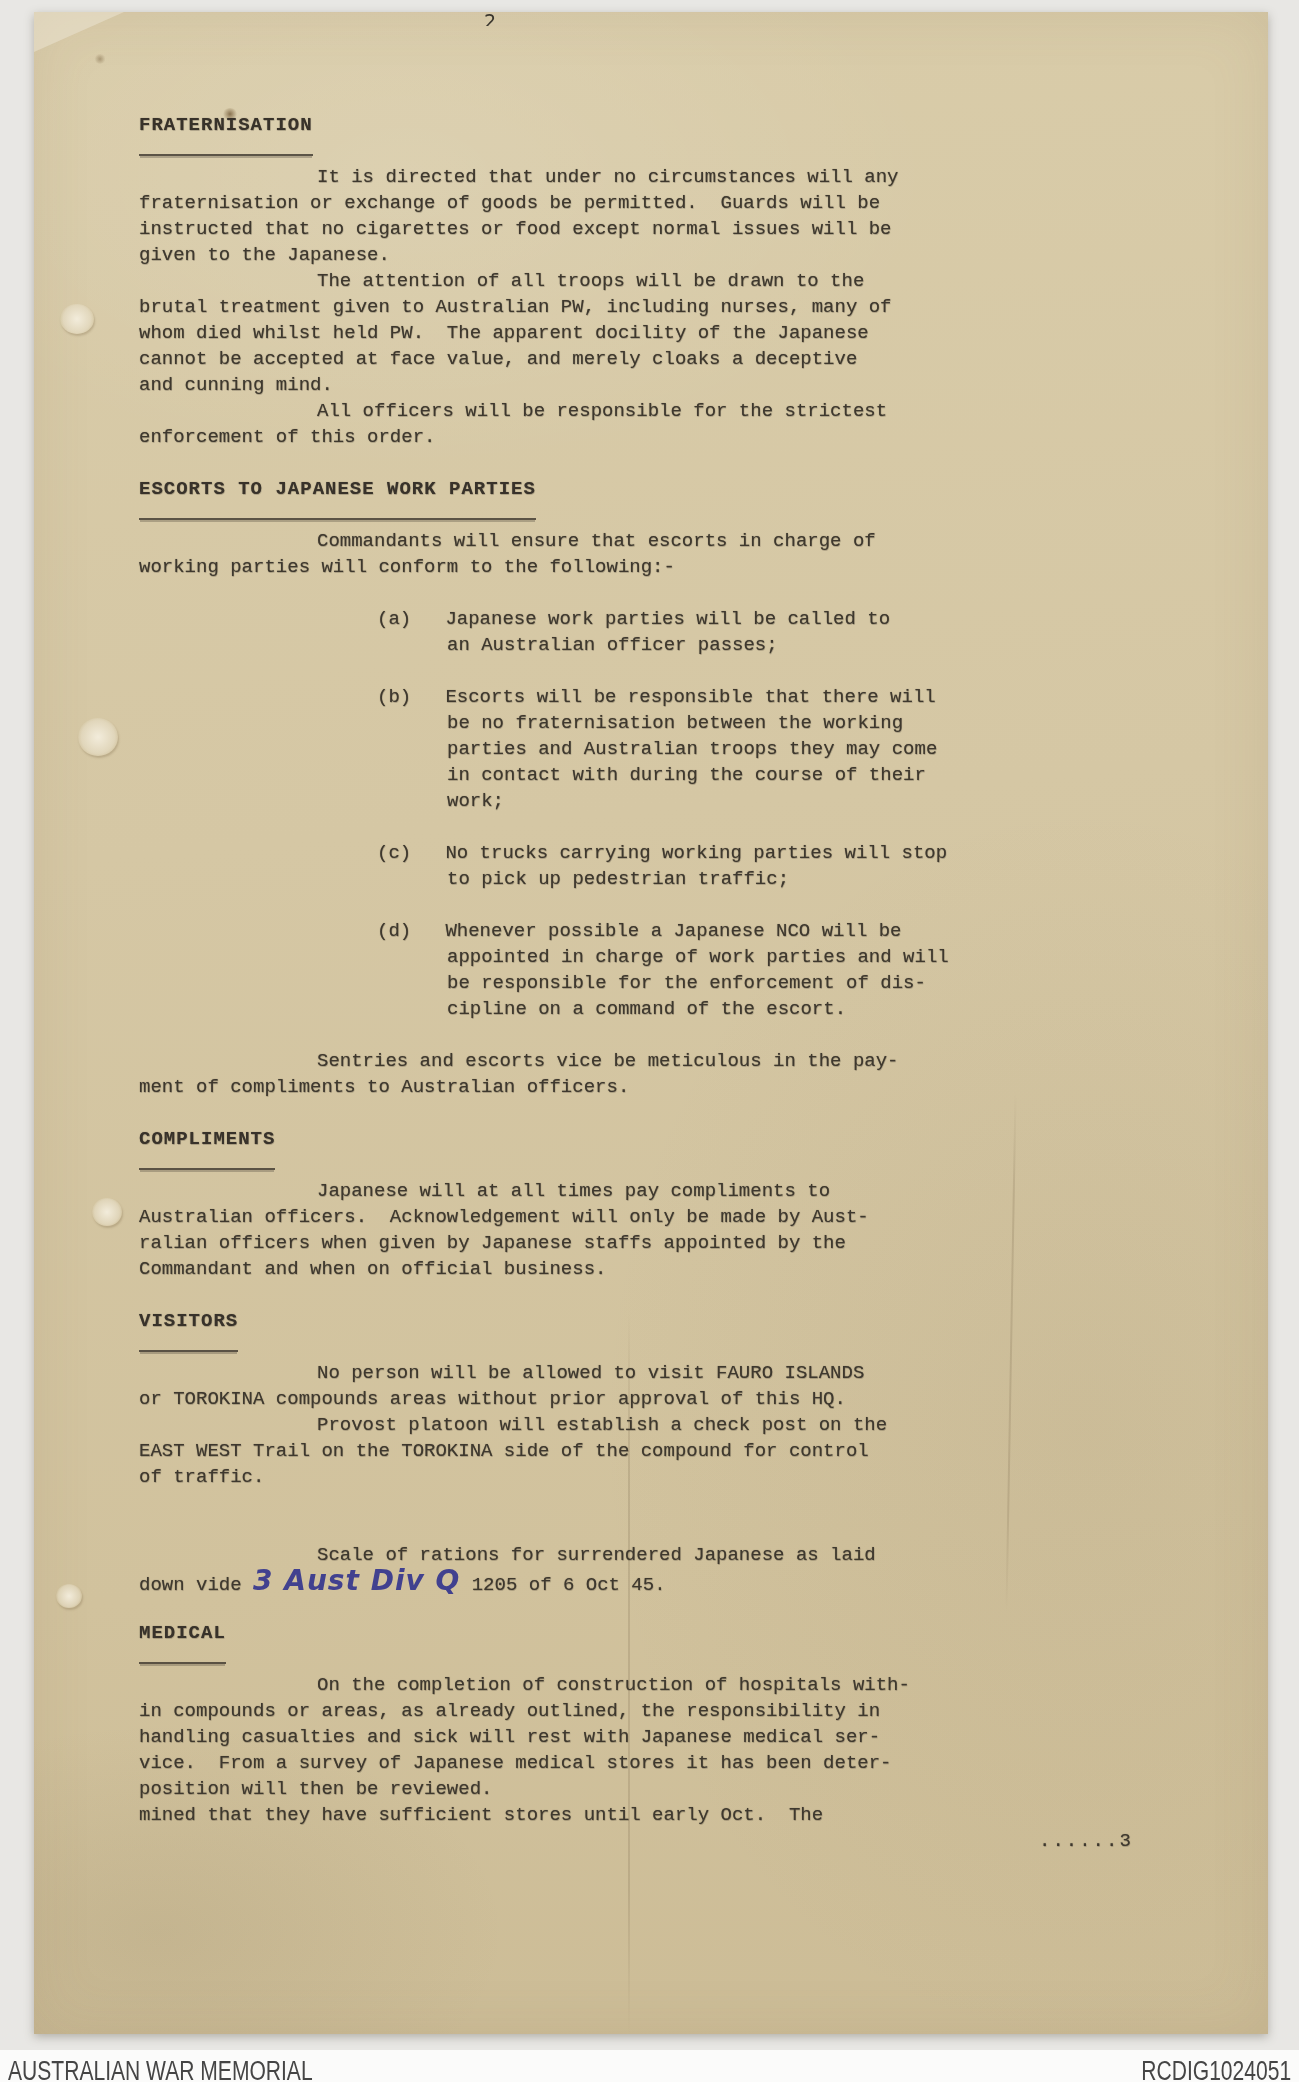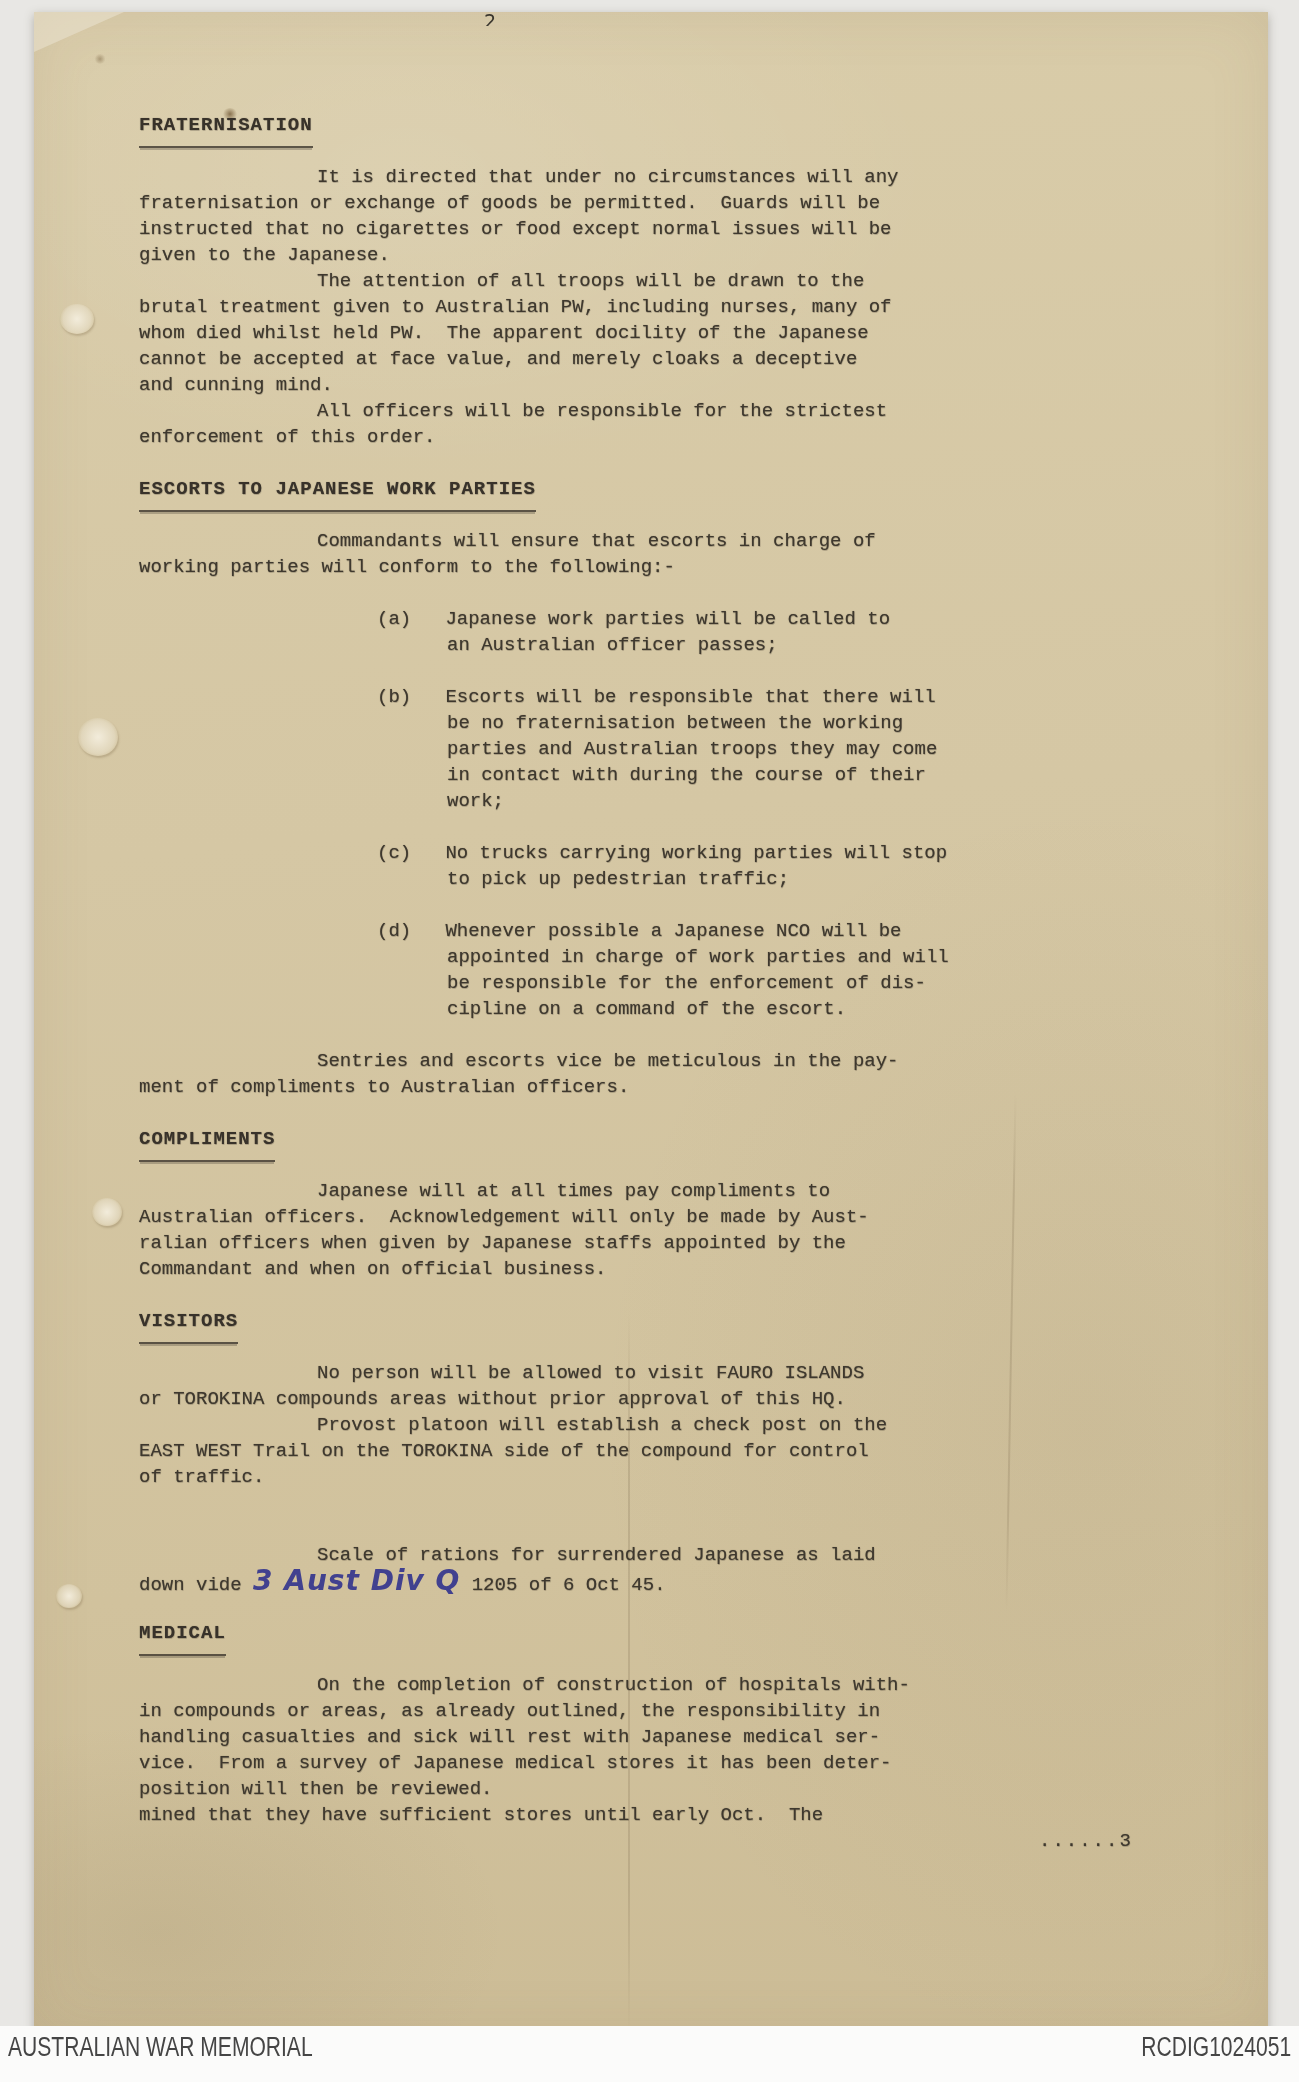--- a/index.html
+++ b/index.html
@@ -29,21 +29,21 @@
     color:#3e382e;
     text-shadow:0 0 1px rgba(62,56,46,0.55), 0.5px 0.5px 0 rgba(62,56,46,0.22);
   }
   .blank{height:26px;}
   .indent{padding-left:178px;}
   .label{padding-left:238px;}
   .cont{padding-left:308px;}
   .pagenum{padding-left:900px;letter-spacing:2px;}
   .h{font-weight:bold;color:#38322a;}
   .h span{
-    display:inline-block;letter-spacing:1px;padding-bottom:8px;
+    display:inline-block;letter-spacing:1px;padding-bottom:16px;
     border-bottom:2px solid rgba(56,50,42,0.78);
     box-shadow:0 3px 0 -1px rgba(56,50,42,0.28);
   }
   .hand{
     font-family:"DejaVu Sans",sans-serif;font-style:italic;font-weight:bold;
     font-size:28px;color:#41418f;text-shadow:none;letter-spacing:1px;
   }
   .topmark{
     position:absolute;left:450px;top:0px;height:14px;overflow:hidden;
     font-family:"DejaVu Sans",sans-serif;font-size:19px;color:#3a362e;line-height:18px;
@@ -53,21 +53,21 @@
   .s2{left:60px;top:42px;width:12px;height:10px;background:radial-gradient(circle,rgba(100,75,40,0.4),rgba(100,75,40,0) 70%);}
   .hole{position:absolute;border-radius:50%;background:radial-gradient(circle,rgba(244,238,222,0.95),rgba(234,226,205,0.55) 60%,rgba(120,100,70,0) 75%);box-shadow:1px 2px 2px rgba(110,90,60,0.25);}
   .h1{left:26px;top:292px;width:34px;height:30px;}
   .h2{left:44px;top:706px;width:40px;height:38px;}
   .h3{left:58px;top:1186px;width:30px;height:28px;}
   .h4{left:22px;top:1572px;width:26px;height:24px;}
   .crease{position:absolute;width:2px;background:linear-gradient(to bottom,rgba(120,102,74,0) ,rgba(120,102,74,0.22) 20%,rgba(120,102,74,0.22) 80%,rgba(120,102,74,0));pointer-events:none;}
   .c1{left:594px;top:1300px;height:722px;}
   .c2{left:976px;top:1080px;height:520px;transform:rotate(1deg);}
   .footer{
-    position:absolute;left:0;bottom:0;width:1299px;height:56px;background:#fbfbfa;
+    position:absolute;left:0;bottom:0;width:1299px;height:32px;background:#fbfbfa;
     font-family:"Liberation Sans",sans-serif;color:#454545;
   }
   .footer .fl{
     position:absolute;left:8px;top:6px;font-size:27px;letter-spacing:0px;
     transform:scaleX(0.78);transform-origin:left center;
   }
   .footer .fr{
     position:absolute;right:8px;top:6px;font-size:27px;
     transform:scaleX(0.78);transform-origin:right center;
   }

